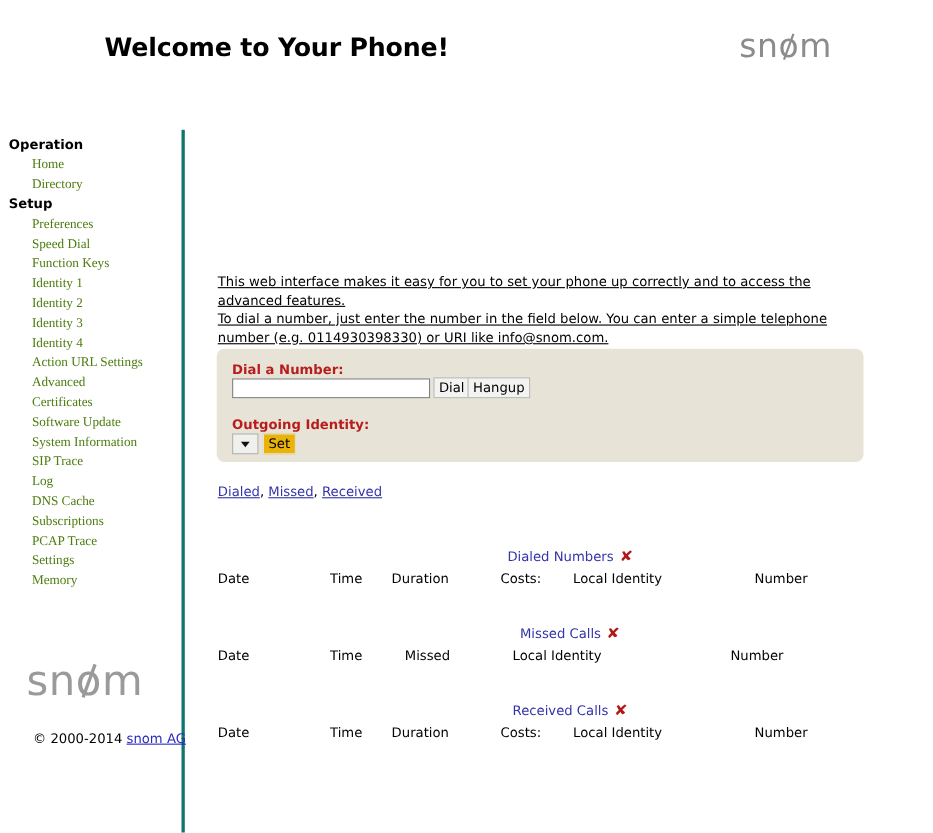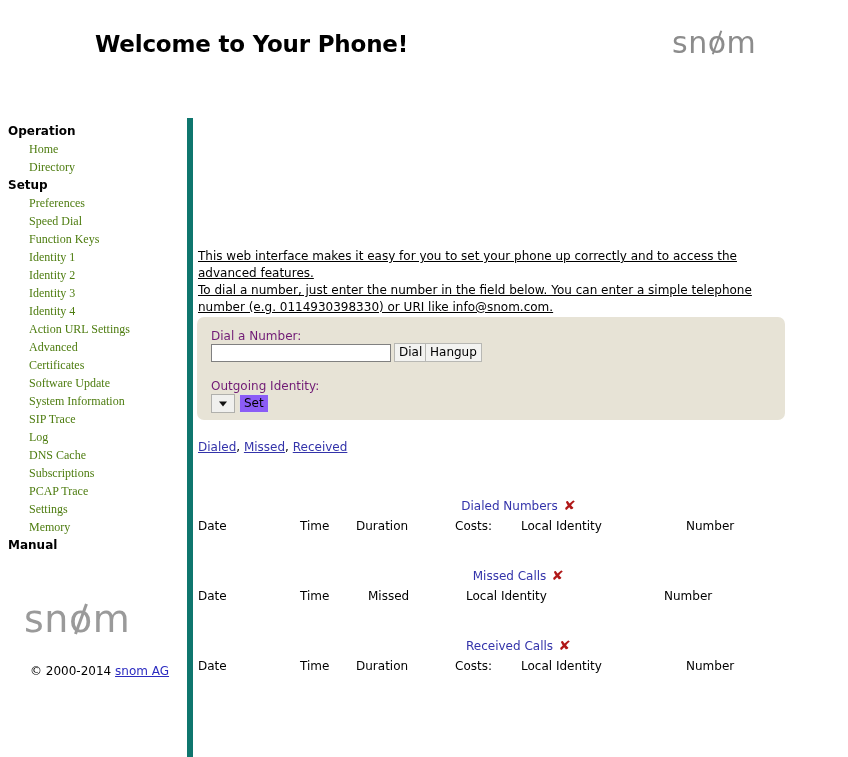--- a/index.html
+++ b/index.html
@@ -59,23 +59,23 @@
     background: #8c8c8c;
     transform: translateX(-50%) rotate(20deg);
   }
   #sidebar-logo .slash-o::after { width: 3px; background:#9a9a9a; }
   #sidebar-logo { color:#9a9a9a; }
 
   
   #sidebar {
     position: absolute;
     left: 0; top: 118px;
-    width: 193px;
+    width: 168px;
     height: 639px;
-    border-right: 6px solid #0f766e;
+    border-right: 3px solid #0f766e;
     box-sizing: border-box;
     padding-left: 37px;
   }
   .nav-group-title {
     font-size: 12px;
     font-weight: bold;
     color: #000;
     padding: 0 0 0 8px;
     line-height: 18px;
     height: 18px;
@@ -138,22 +138,22 @@
     top: 199px;
     width: 588px;
     height: 103px;
     background: #e7e3d6;
     border-radius: 7px;
     box-sizing: border-box;
   }
   .field-label {
     position: absolute;
     font-size: 12px;
-    font-weight: normal;
-    color: #701a75;
+    font-weight: bold;
+    color: #b91c1c;
   }
   #dial-label { left: 14px; top: 12px; }
   #identity-label { left: 14px; top: 62px; }
 
   #dial-input {
     position: absolute;
     left: 14px; top: 27px;
     width: 180px; height: 18px;
     border: 1px solid #808080;
     background: #ffffff;
@@ -190,21 +190,21 @@
   }
   #identity-select .arrow {
     position: absolute;
     left: 50%; top: 50%;
     transform: translate(-50%,-50%);
     width: 0; height: 0;
     border-left: 4px solid transparent;
     border-right: 4px solid transparent;
     border-top: 5px solid #111;
   }
-  #set-button { left: 42px; top: 77px; background:#8b5cf6; border-color:#e3e3df; }
+  #set-button { left: 42px; top: 77px; background:#eab308; border-color:#e3e3df; }
 
   
   #quick-links {
     position: absolute;
     left: 17px;
     top: 322px;
     font-size: 12px;
     color: #000;
     white-space: nowrap;
   }
@@ -277,21 +277,20 @@
       <a class="nav-item" href="#">Certificates</a>
       <a class="nav-item" href="#">Software Update</a>
       <a class="nav-item" href="#">System Information</a>
       <a class="nav-item" href="#">SIP Trace</a>
       <a class="nav-item" href="#">Log</a>
       <a class="nav-item" href="#">DNS Cache</a>
       <a class="nav-item" href="#">Subscriptions</a>
       <a class="nav-item" href="#">PCAP Trace</a>
       <a class="nav-item" href="#">Settings</a>
       <a class="nav-item" href="#">Memory</a>
-      <div class="nav-group-title">Manual</div>
     </div>
   <div id="sidebar-logo" class="snom-logo">sn<span class="slash-o">o</span>m</div>
   <div id="copyright">
     <span>© 2000-2014 </span><a href="#">snom AG</a>
   </div>
 </div>
 
 <div id="main">
 
   <div id="intro">

